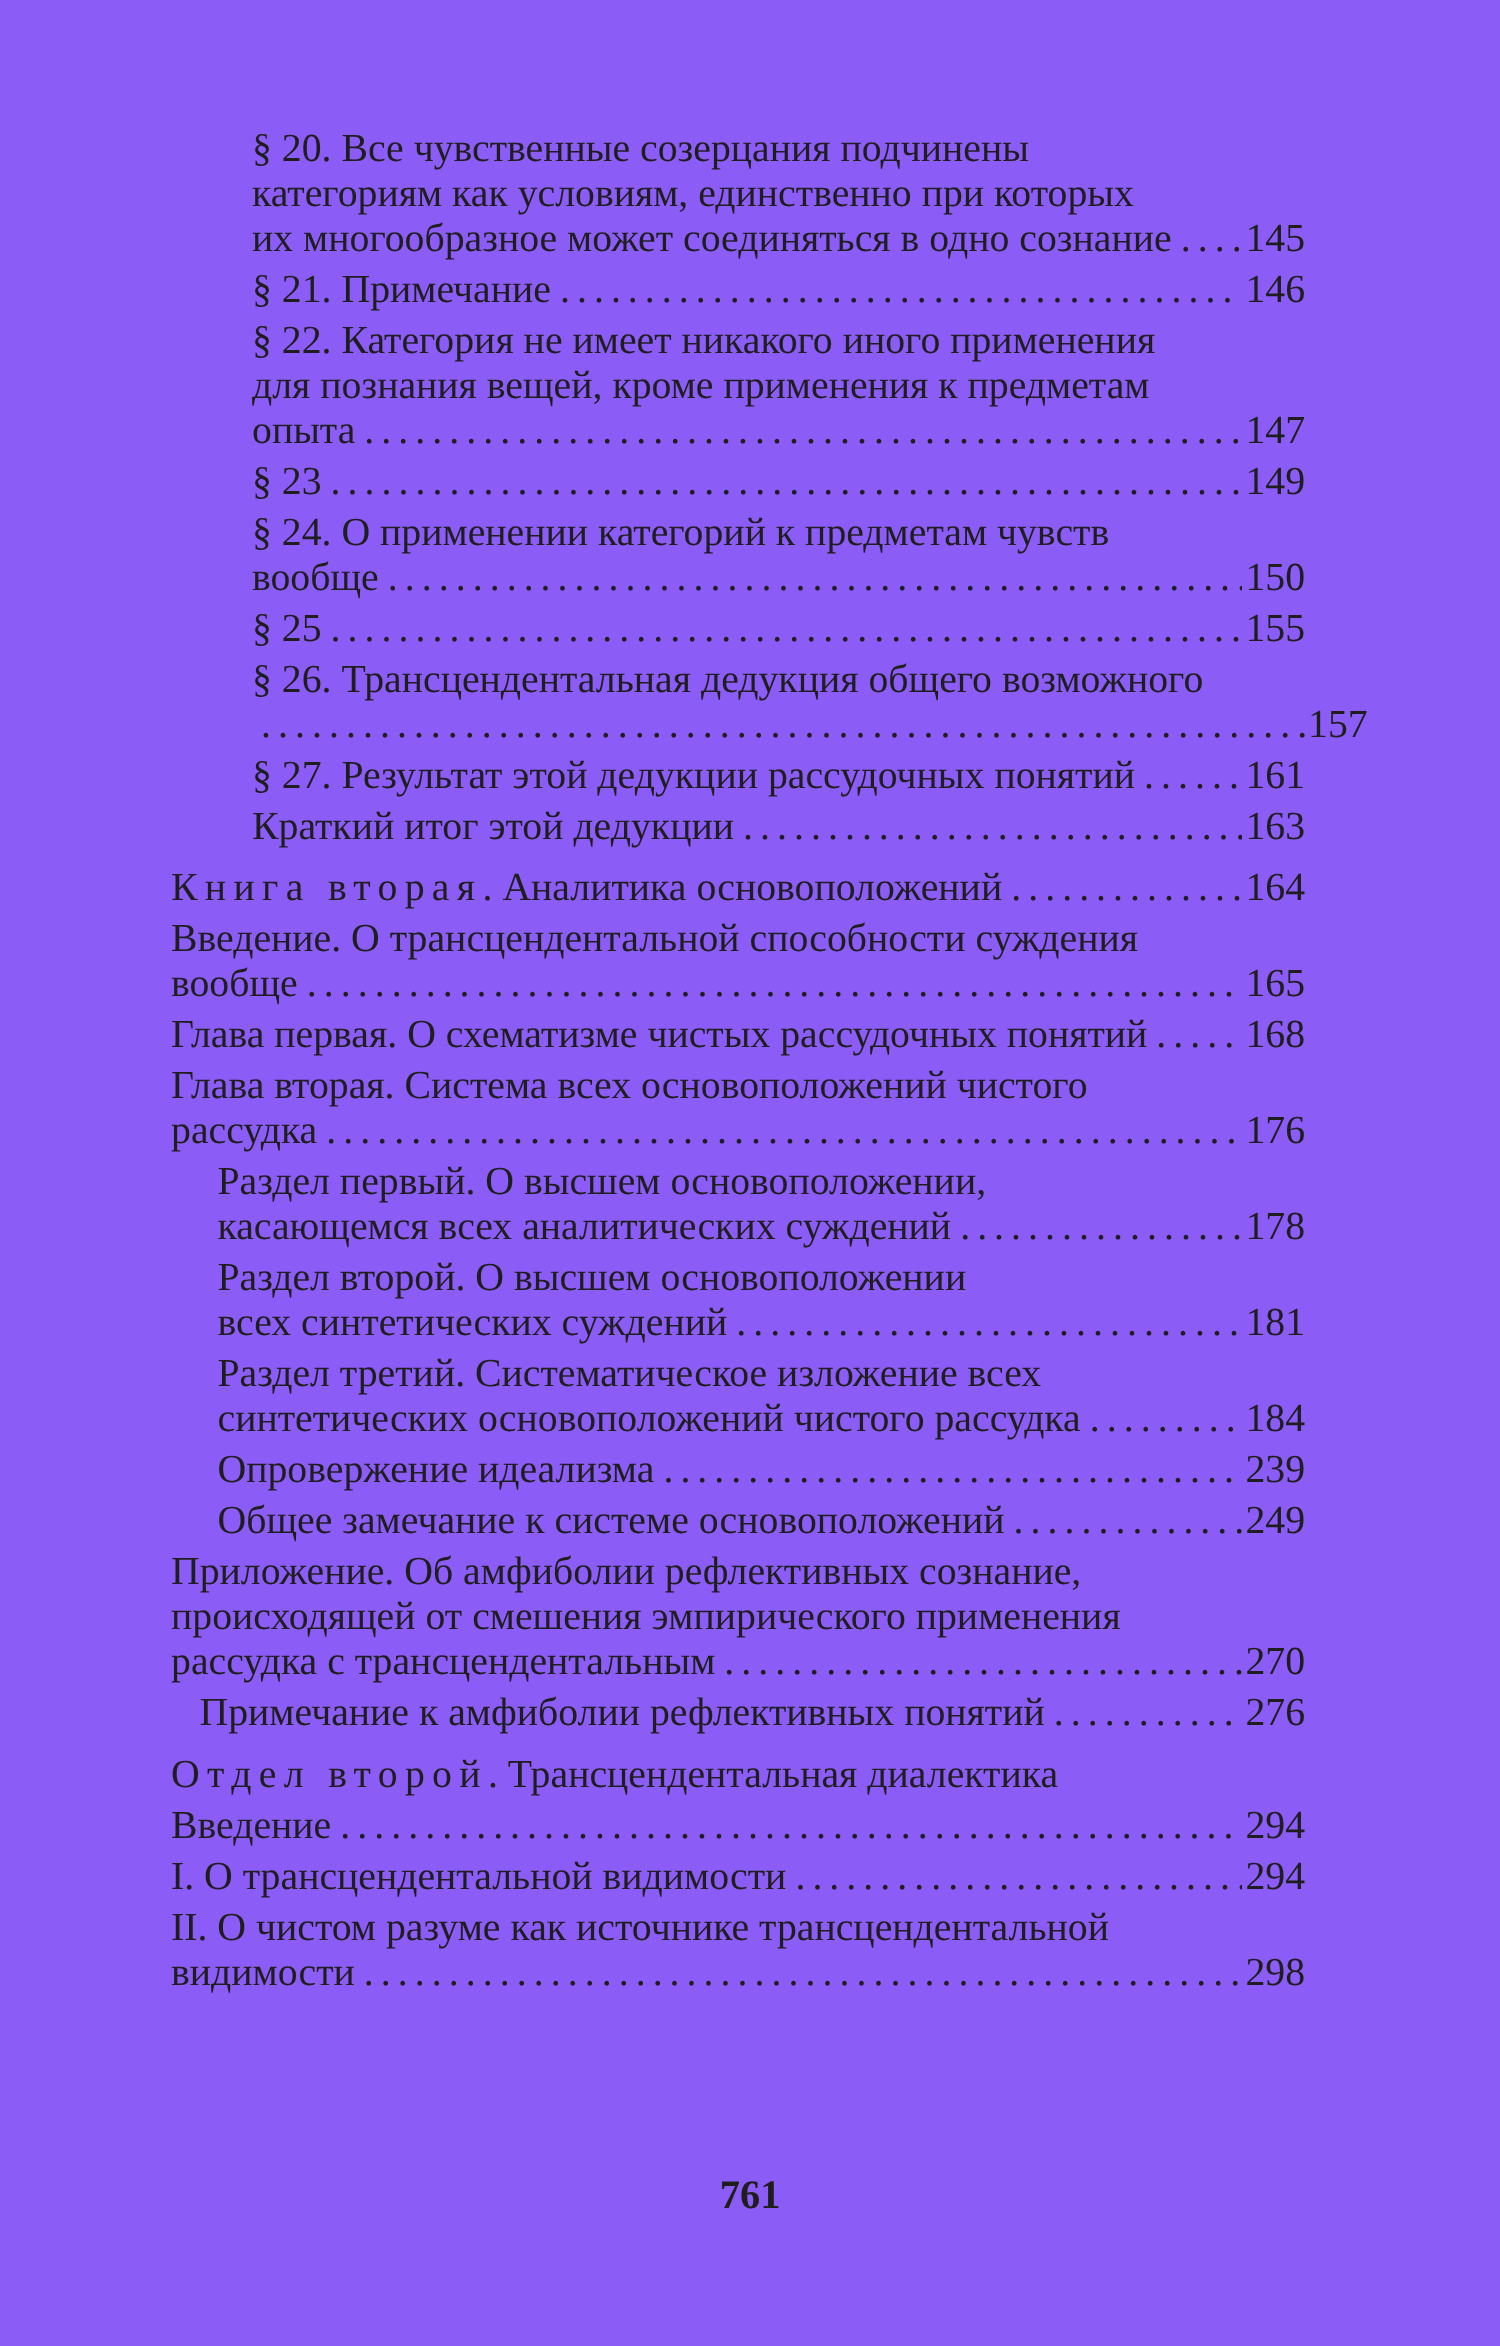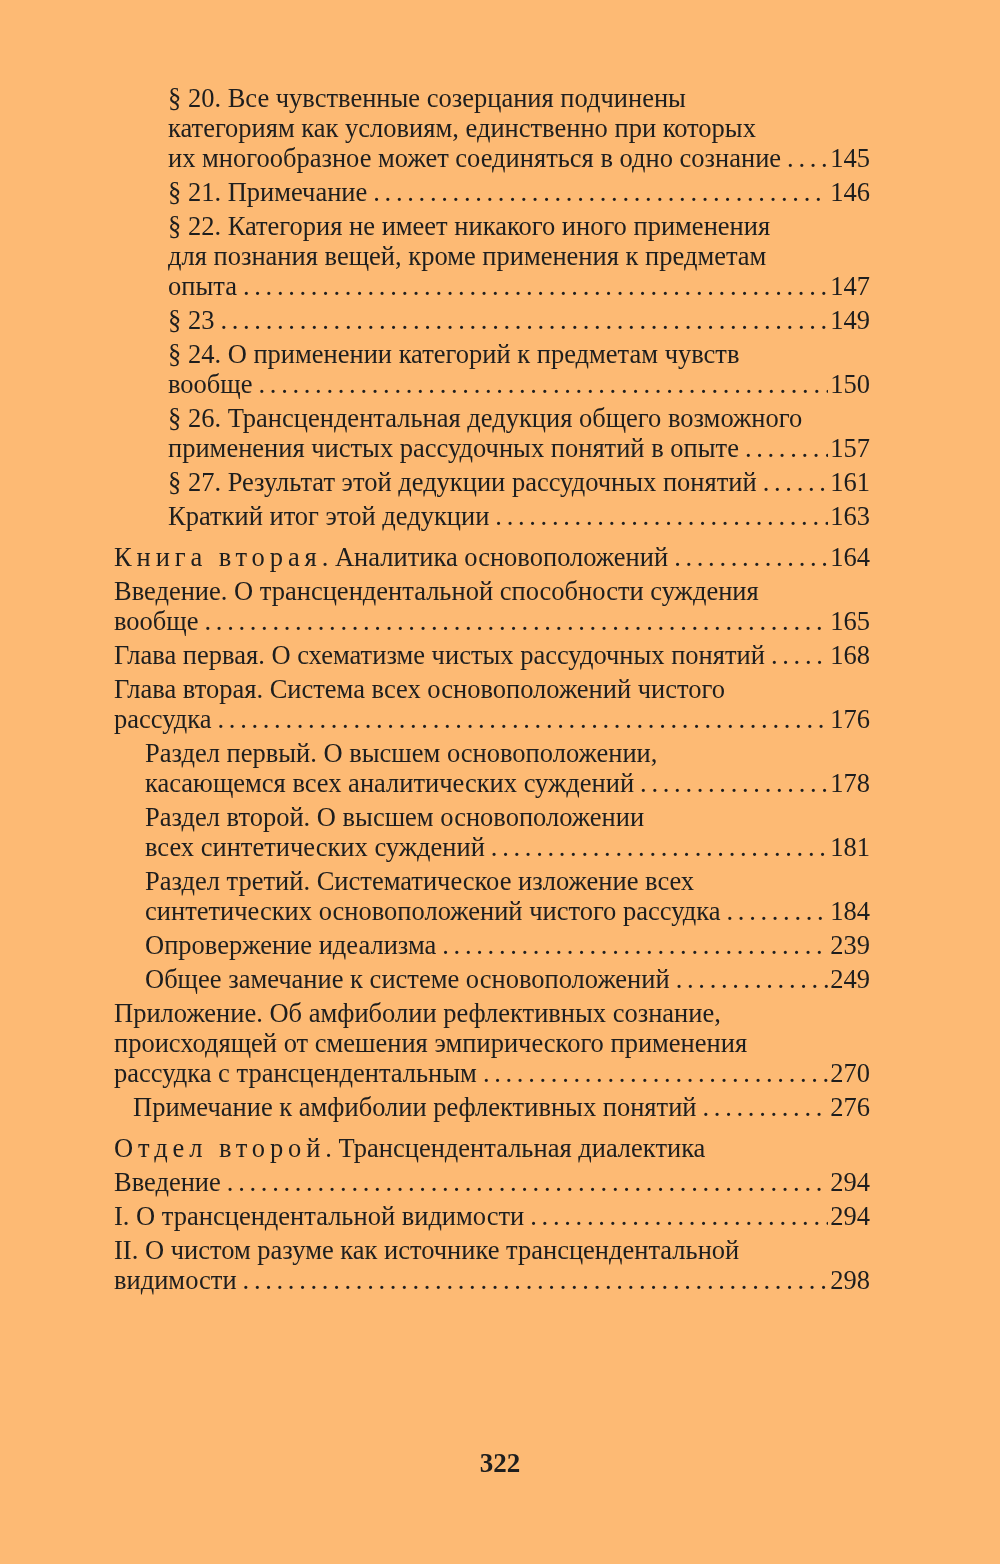--- a/index.html
+++ b/index.html
@@ -4,21 +4,21 @@
 <style>
   html, body {
     margin: 0;
     padding: 0;
     background: #ffffff;
   }
   .page {
     position: relative;
     width: 1000px;
     height: 1564px;
-    background: #fdba74;
+    background: #8b5cf6;
     color: #1e1e1e;
     font-family: "Liberation Serif", "DejaVu Serif", serif;
     font-size: 26.5px;
     line-height: 30px;
     overflow: hidden;
     text-decoration: underline;
   }
   .toc {
     position: absolute;
     left: 114px;
@@ -101,23 +101,29 @@
       </div>
       <div class="entry lvl-3">
         <div class="line"><span class="text">§ 24. О применении категорий к предметам чувств</span></div>
         <div class="line last">
           <span class="text">вообще</span>
           <span class="leader"></span>
           <span class="pagenum">150</span>
         </div>
       </div>
       <div class="entry lvl-3">
+        <div class="line last">
+          <span class="text">§ 25</span>
+          <span class="leader"></span>
+          <span class="pagenum">155</span>
+        </div>
+      </div>
+      <div class="entry lvl-3">
         <div class="line"><span class="text">§ 26. Трансцендентальная дедукция общего возможного</span></div>
         <div class="line last">
-          <span class="text">применения чистых рассудочных понятий в опыте</span>
           <span class="leader"></span>
           <span class="pagenum">157</span>
         </div>
       </div>
       <div class="entry lvl-3">
         <div class="line last">
           <span class="text">§ 27. Результат этой дедукции рассудочных понятий</span>
           <span class="leader"></span>
           <span class="pagenum">161</span>
         </div>
@@ -232,14 +238,14 @@
       </div>
       <div class="entry lvl-0">
         <div class="line"><span class="text">II. О чистом разуме как источнике трансцендентальной</span></div>
         <div class="line last">
           <span class="text">видимости</span>
           <span class="leader"></span>
           <span class="pagenum">298</span>
         </div>
       </div>
     </div>
-  <div class="footer">322</div>
+  <div class="footer">761</div>
 </div>
 
 </body></html>

